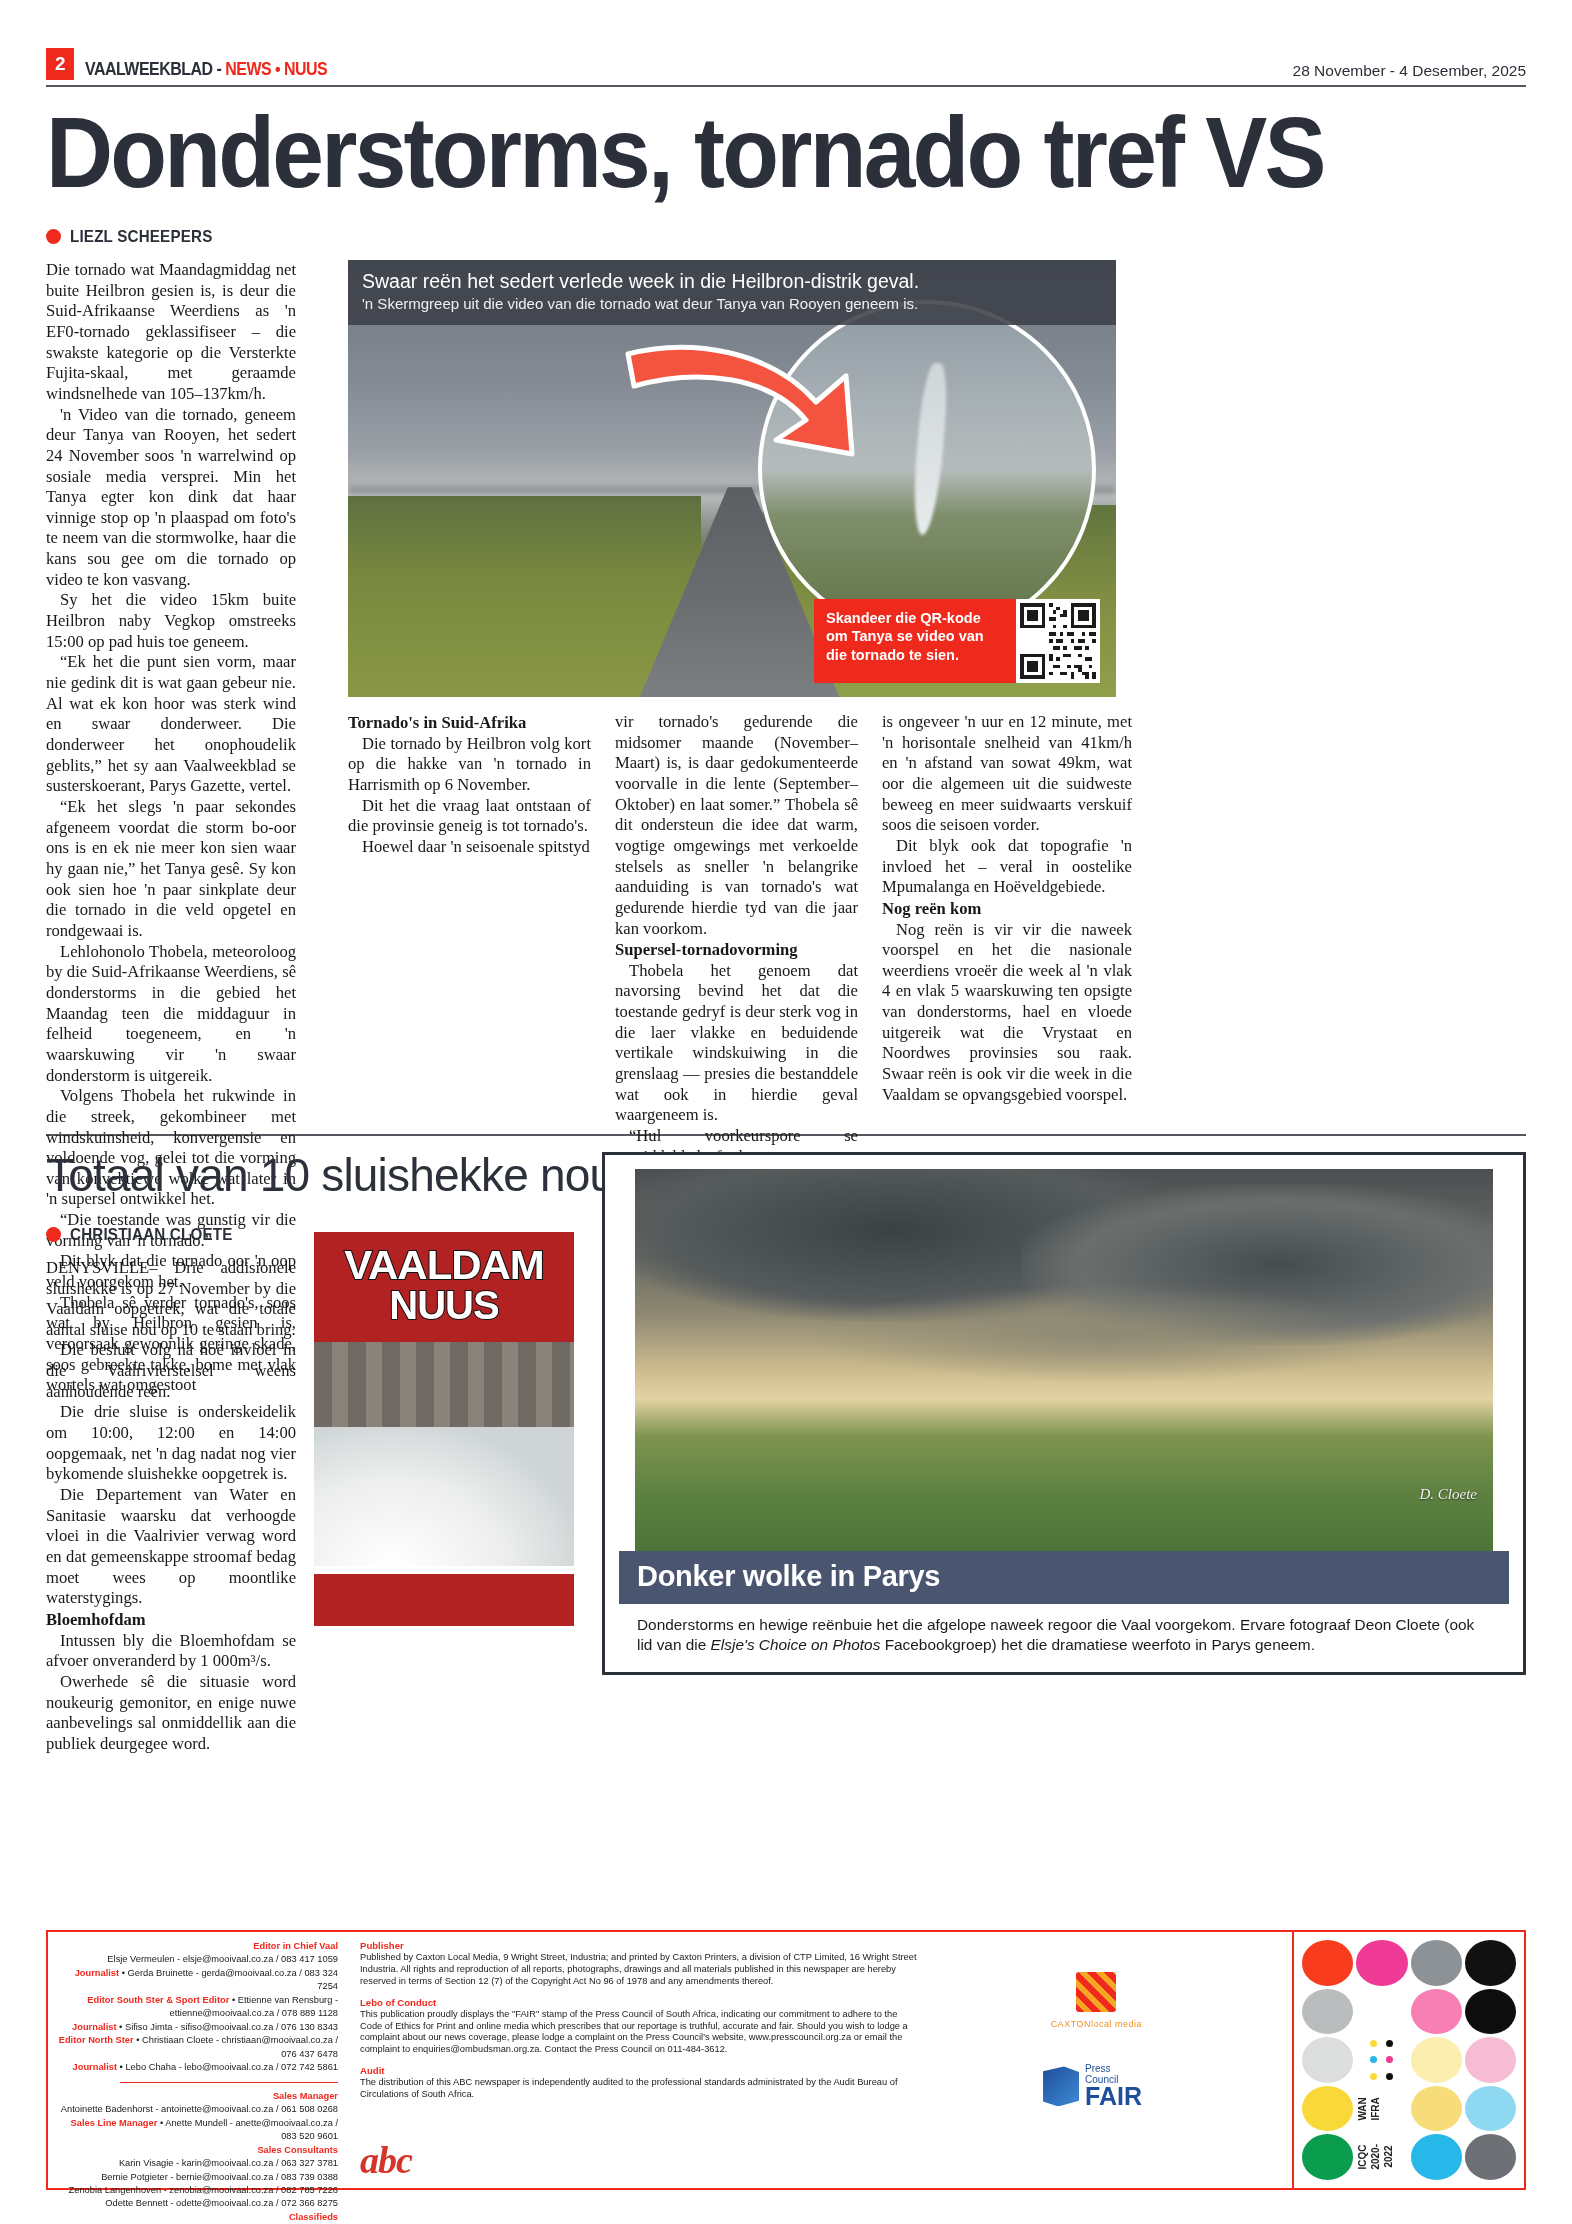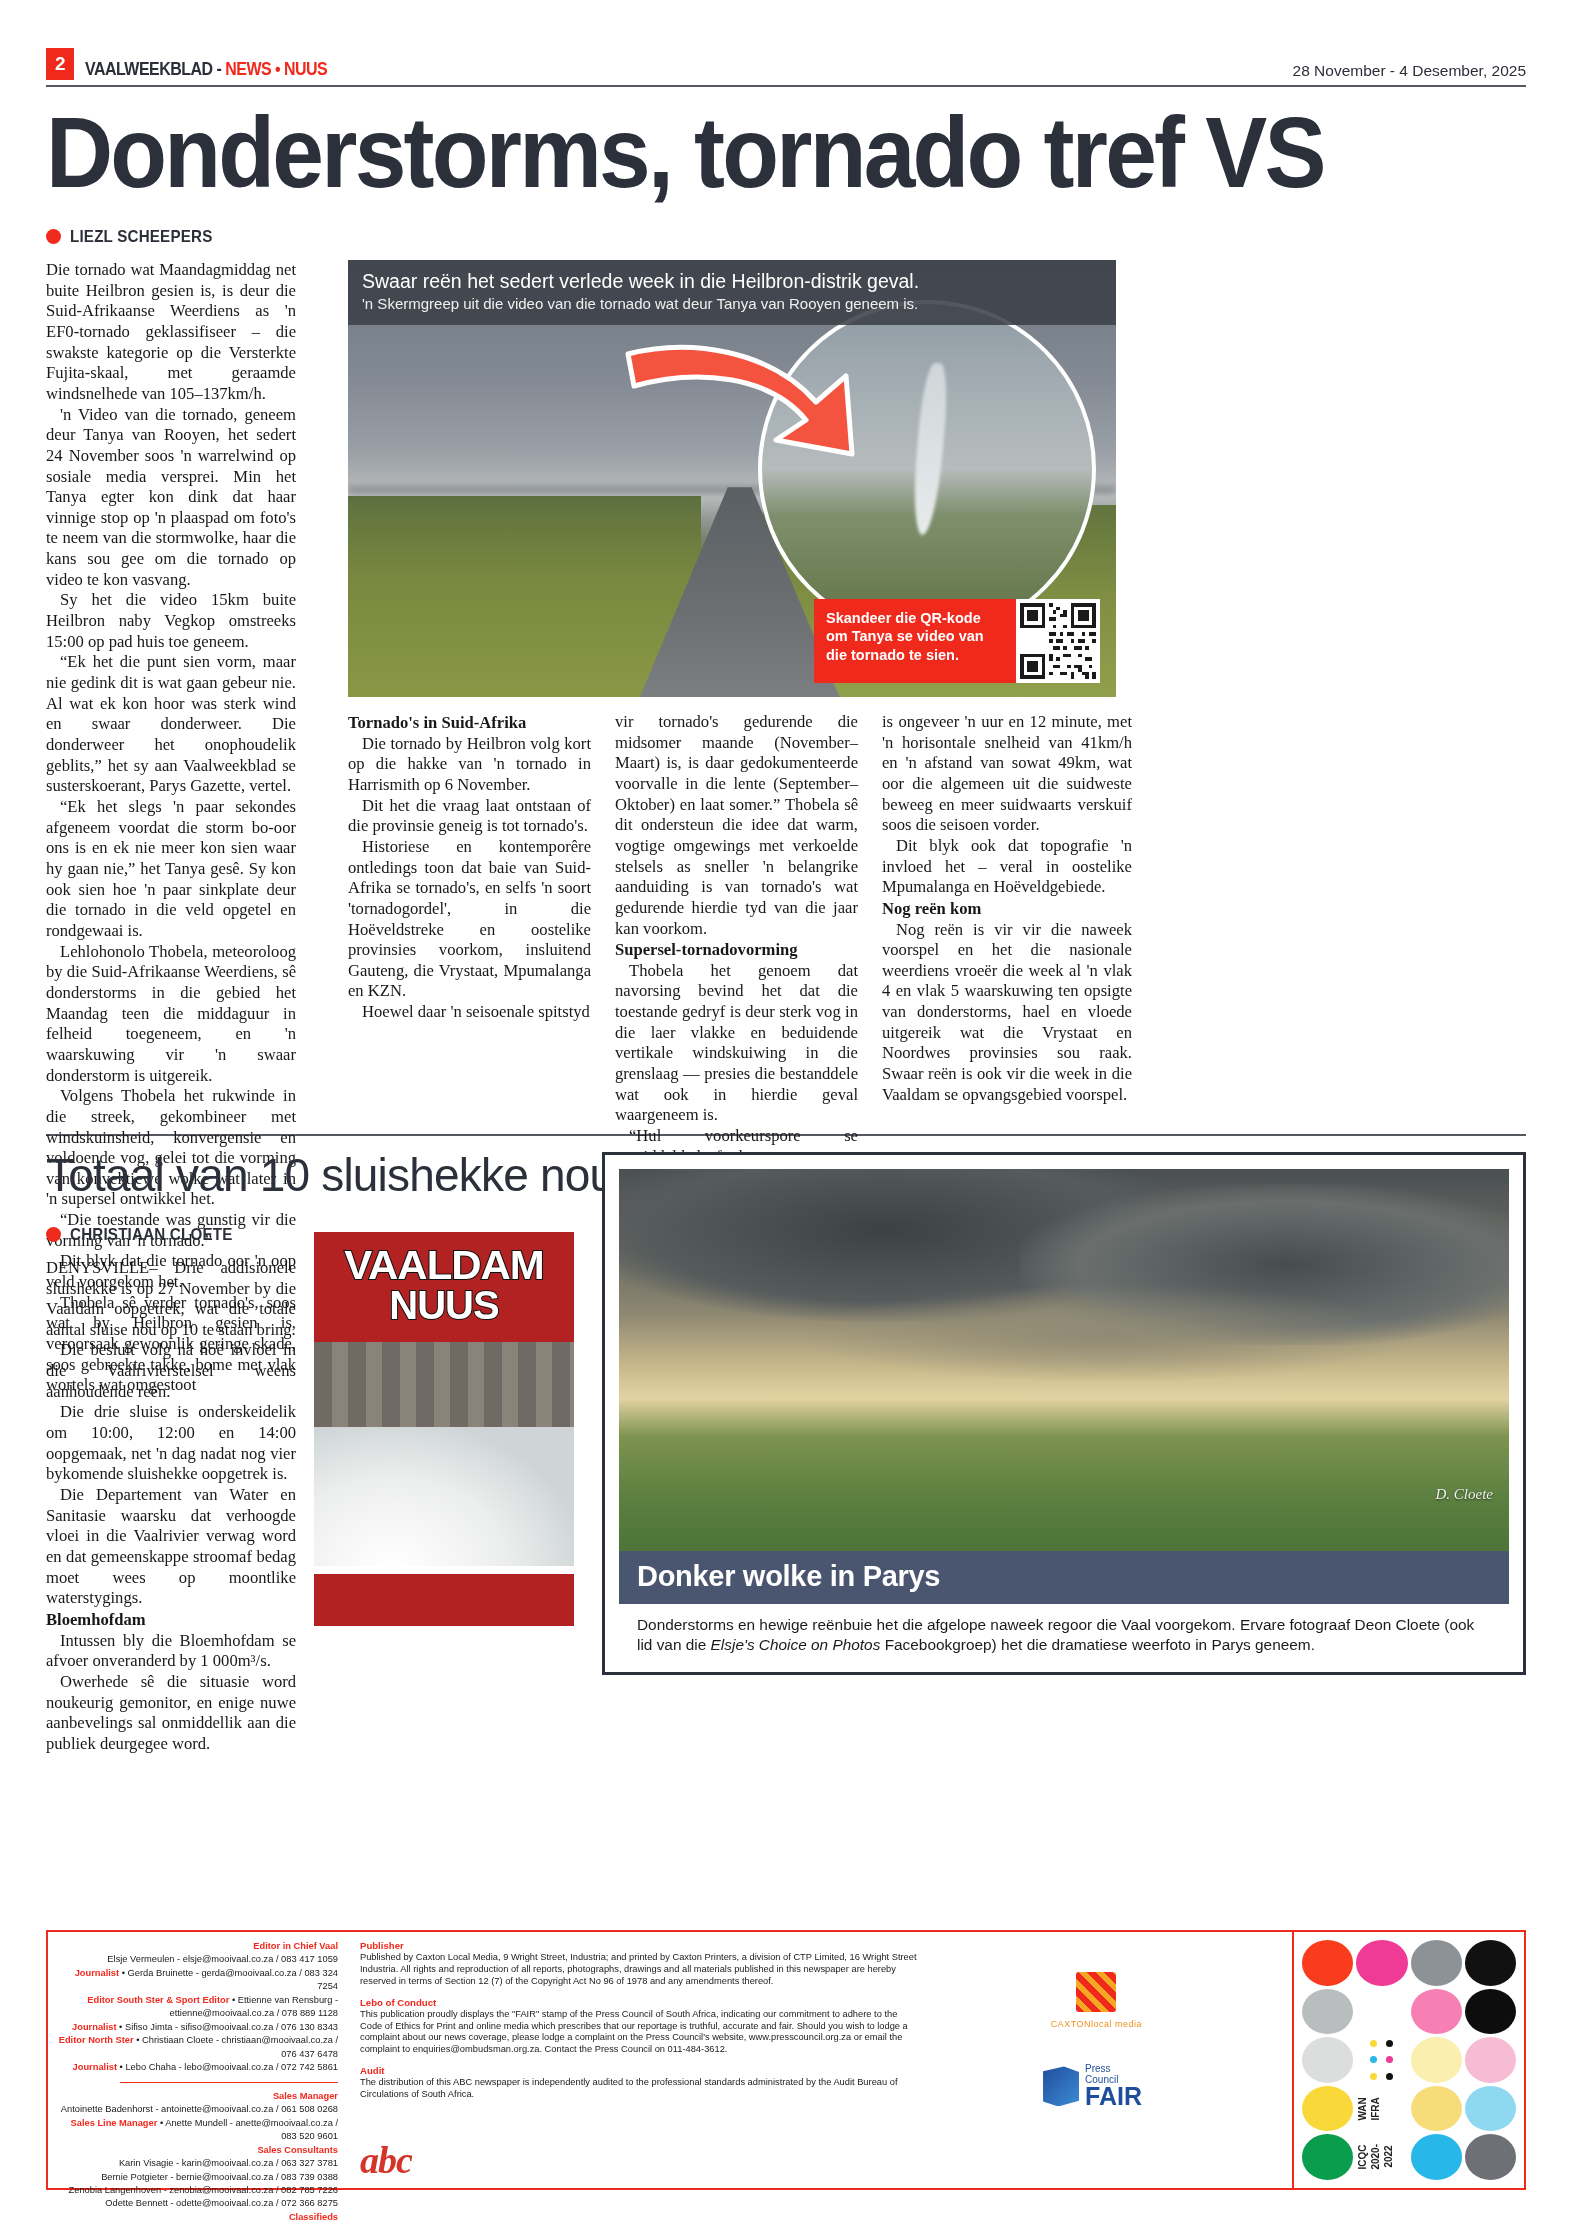--- a/index.html
+++ b/index.html
@@ -81,21 +81,21 @@
          letter-spacing:-1px;line-height:1.05;-webkit-text-stroke:2px #111;paint-order:stroke fill;}
   .dam-photo{height:224px;background:linear-gradient(#7d8890,#9aa3a6 30%,#c9cfcf 55%,#eceeee 100%);position:relative;overflow:hidden;}
   .dam-wall{position:absolute;left:0;right:0;top:0;height:52%;
       background:repeating-linear-gradient(90deg,#6f6a63 0 18px,#89837a 18px 34px);}
   .dam-foam{position:absolute;left:0;right:0;bottom:0;height:62%;
       background:radial-gradient(ellipse at 30% 100%,#fff 0%,#eceeed 45%,#cfd5d6 75%);}
   .vaaldam-strip{height:52px;background:#b22222;margin-top:8px;}
 
   
   .parys{position:absolute;left:556px;top:0;width:924px;border:3px solid #2b303a;background:#fff;box-sizing:border-box;}
-  .parys-photo{height:382px;background:linear-gradient(#4a4f52 0%,#6a6b63 22%,#8e8872 38%,#c9b98c 52%,#e3d3a3 60%,#7e9350 70%,#5c8040 86%,#4d7338 100%);position:relative;overflow:hidden;margin:14px 14px 0;padding-left:44px;}
+  .parys-photo{height:382px;background:linear-gradient(#4a4f52 0%,#6a6b63 22%,#8e8872 38%,#c9b98c 52%,#e3d3a3 60%,#7e9350 70%,#5c8040 86%,#4d7338 100%);position:relative;overflow:hidden;margin:14px 30px 0;padding-left:44px;}
   .cloud1{position:absolute;left:-5%;top:-8%;width:70%;height:48%;background:radial-gradient(ellipse,#3c4144 0%,#565b5c 55%,rgba(86,91,92,0) 72%);}
   .cloud2{position:absolute;right:-5%;top:4%;width:60%;height:42%;background:radial-gradient(ellipse,#474c4f 0%,#6a6f6e 55%,rgba(106,111,110,0) 74%);}
   .cloud3{position:absolute;left:20%;top:30%;width:70%;height:26%;background:radial-gradient(ellipse,#8f8a75 0%,rgba(143,138,117,0) 70%);}
   .photo-credit{position:absolute;right:16px;bottom:48px;font-family:"Liberation Serif",serif;font-style:italic;
                 font-size:15px;color:#f2f2f2;text-shadow:0 1px 2px rgba(0,0,0,.6);}
   .parys-caption{background:#4a5570;color:#fff;font-family:"Liberation Sans",sans-serif;font-weight:bold;
                  font-size:29px;padding:9px 18px 11px;margin:0 14px;letter-spacing:-.3px;}
   .parys-text{font-family:"Liberation Sans",sans-serif;font-size:15.4px;line-height:1.32;color:#1b1b1b;
               padding:11px 18px 16px;margin:0 14px;}
   .parys-text em{font-style:italic;}
@@ -259,21 +259,20 @@
           </svg>
         </div>
       </div>
     </div>
 
     <div class="cont-cols">
       <div class="c bodytext">
         <p class="sub">Tornado's in Suid-Afrika</p>
         <p>Die tornado by Heilbron volg kort op die hakke van 'n tornado in Harrismith op 6 November.</p>
         <p>Dit het die vraag laat ontstaan of die provinsie geneig is tot tornado's.</p>
-        <p>Historiese en kontemporêre ontledings toon dat baie van Suid-Afrika se tornado's, en selfs 'n soort 'tornadogordel', in die Hoëveldstreke en oostelike provinsies voorkom, insluitend Gauteng, die Vrystaat, Mpumalanga en KZN.</p>
         <p>Hoewel daar 'n seisoenale spitstyd</p>
       </div>
       <div class="c bodytext">
         <p class="first">vir tornado's gedurende die midsomer maande (November–Maart) is, is daar gedokumenteerde voorvalle in die lente (September–Oktober) en laat somer.” Thobela sê dit ondersteun die idee dat warm, vogtige omgewings met verkoelde stelsels as sneller 'n belangrike aanduiding is van tornado's wat gedurende hierdie tyd van die jaar kan voorkom.</p>
         <p class="sub">Supersel-tornadovorming</p>
         <p>Thobela het genoem dat navorsing bevind het dat die toestande gedryf is deur sterk vog in die laer vlakke en beduidende vertikale windskuiwing in die grenslaag — presies die bestanddele wat ook in hierdie geval waargeneem is.</p>
         <p>“Hul voorkeurspore se gemiddelde leeftyd</p>
       </div>
       <div class="c wide bodytext">
         <p class="first">is ongeveer 'n uur en 12 minute, met 'n horisontale snelheid van 41km/h en 'n afstand van sowat 49km, wat oor die algemeen uit die suidweste beweeg en meer suidwaarts verskuif soos die seisoen vorder.</p>

